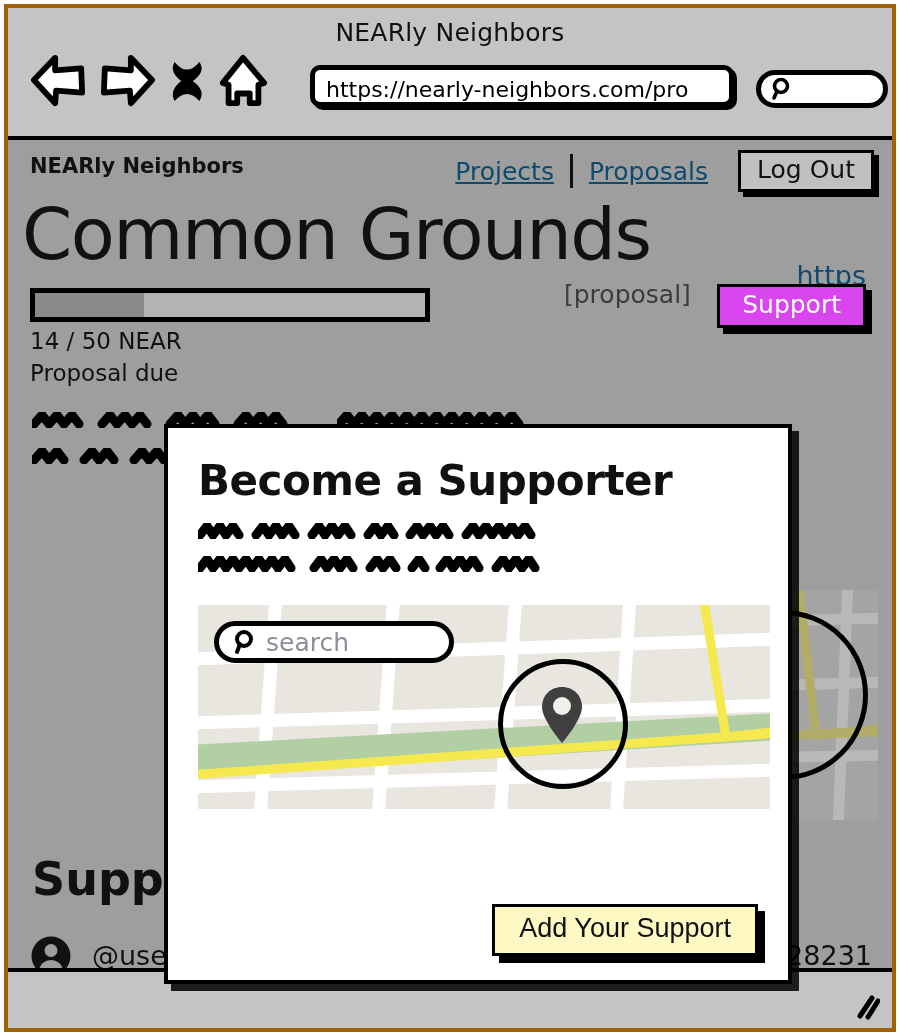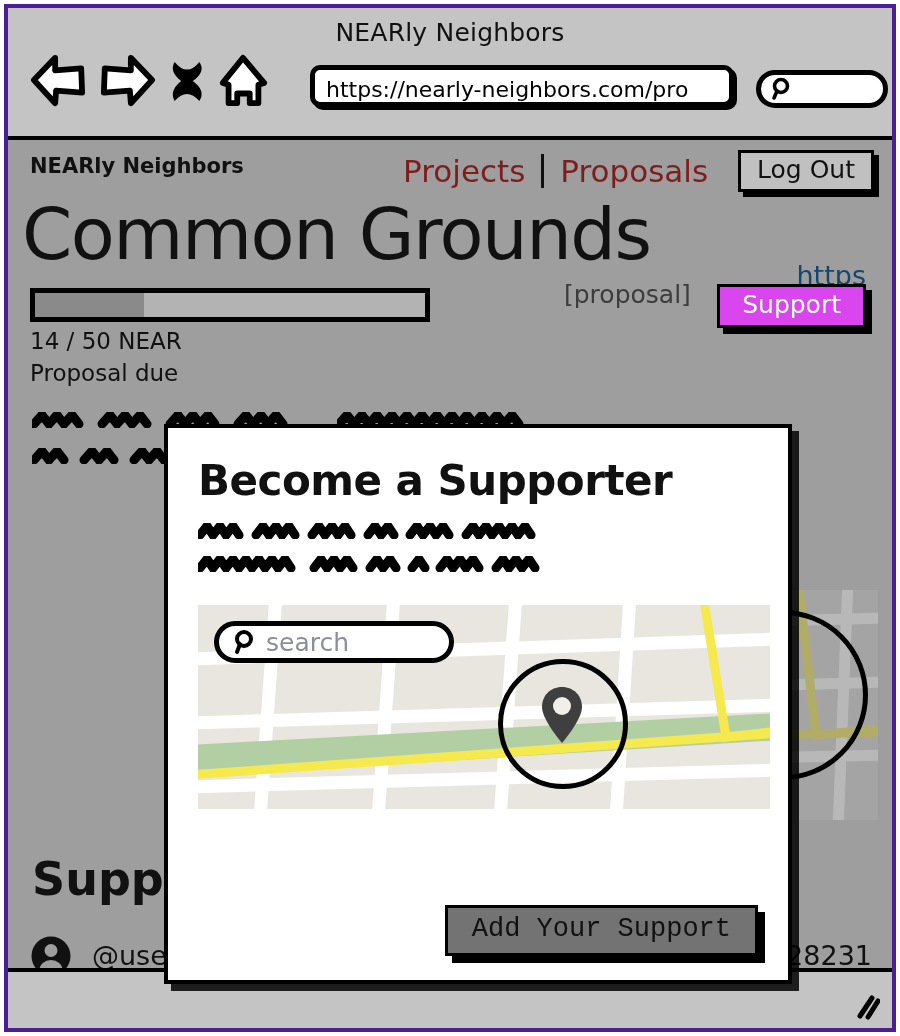--- a/index.html
+++ b/index.html
@@ -11,21 +11,21 @@
     font-family: "DejaVu Sans", sans-serif;
     overflow: hidden;
     position: relative;
   }
 
   
   #browser-window {
     position: absolute;
     left: 4px; top: 4px;
     width: 892px; height: 1028px;
-    border: 4px solid #4c1d95;
+    border: 4px solid #a16207;
     background: #c4c4c4;
   }
 
   #browser-chrome {
     position: relative;
     height: 132px;
     background: #c4c4c4;
     border-bottom: 4px solid #000;
   }
 
@@ -92,22 +92,23 @@
   #brand {
     font-size: 21px; font-weight: bold; color: #111;
     display: inline-block;
   }
   #page-nav {
     position: absolute;
     right: 18px; top: 10px;
     display: flex; align-items: center; gap: 0px;
   }
   .nav-link {
-    font-size: 31px;
-    color: #7f1d1d;
+    font-size: 25px;
+    color: #0c4a6e;
+    text-decoration: underline;
     padding: 0 16px;
     cursor: pointer;
   }
   .nav-sep {
     width: 3px; height: 34px; background: #111;
   }
   #logout-btn {
     margin-left: 14px;
     background: #c0c0c0;
     border: 3px solid #000;
@@ -305,28 +306,28 @@
     z-index: 4;
   }
   #map-pin { position: absolute; left: 341px; top: 80px; z-index: 6; }
 
   #modal-footer {
     position: absolute;
     left: 30px; right: 30px; bottom: 24px;
     display: flex; justify-content: flex-end;
   }
   #add-support-btn {
-    background: #737373;
+    background: #fef9c3;
     border: 3px solid #000;
     box-shadow: 7px 7px 0 #000;
     font-size: 27px;
     color: #111;
     padding: 6px 24px 9px;
     cursor: pointer;
-    font-family: Liberation Mono, monospace;
+    font-family: Liberation Sans, sans-serif;
   }
 </style>
 </head>
 <body>
 
 <div id="browser-window">
 
   <div id="browser-chrome">
 
     <div id="browser-title">NEARly Neighbors</div>

